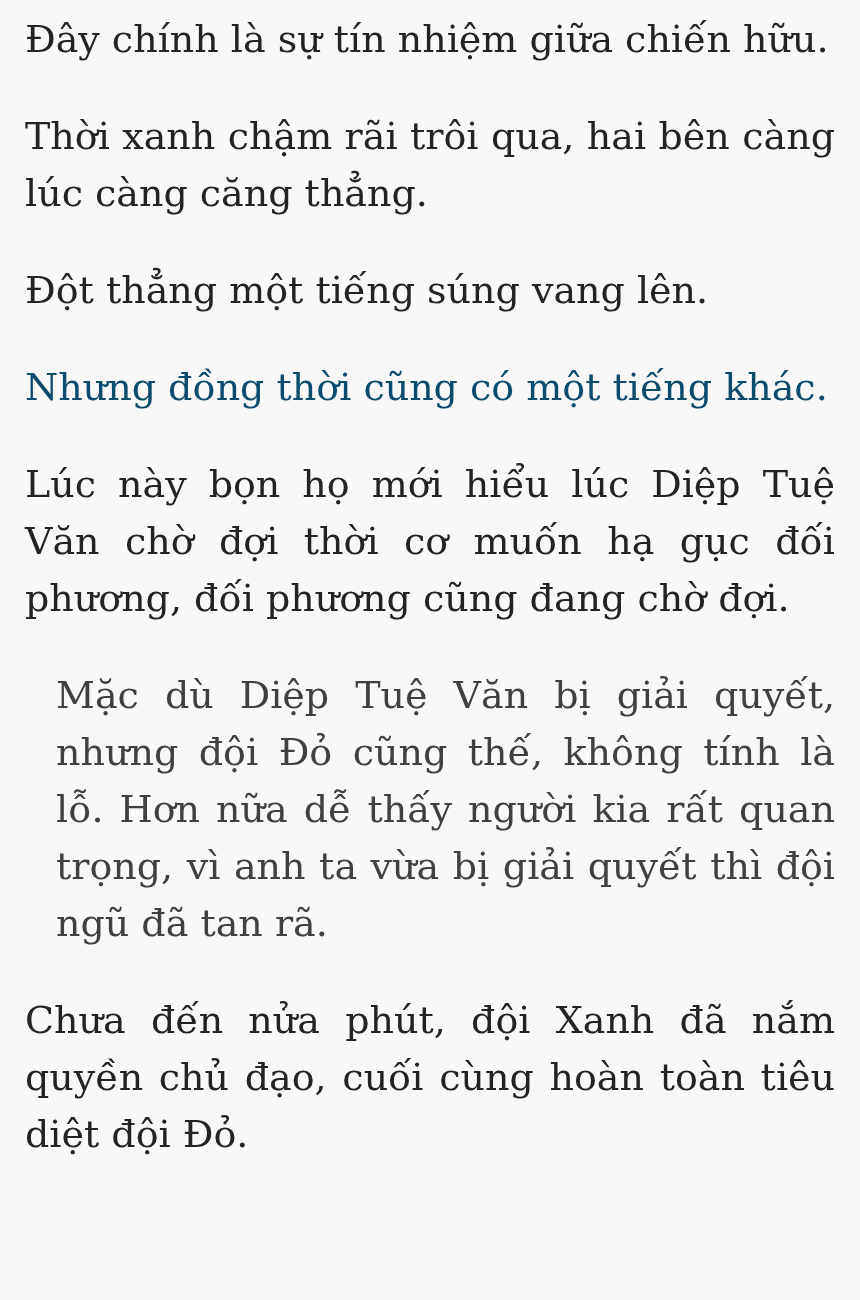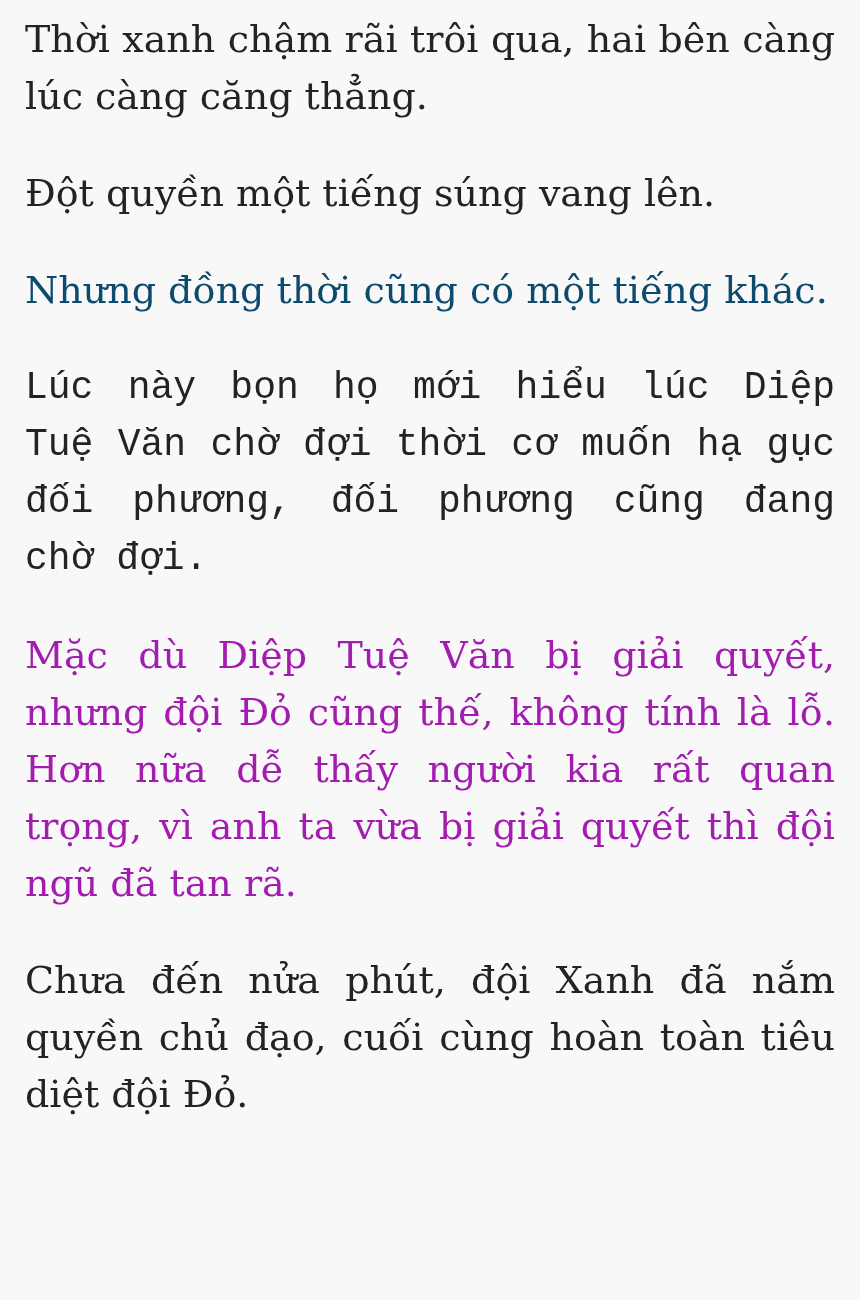--- a/index.html
+++ b/index.html
@@ -29,19 +29,20 @@
     color: #232326;
     text-align: justify;
     text-justify: inter-word;
     letter-spacing: 0;
   }
 </style>
 </head>
 <body style="background: rgb(248, 248, 248);">
 
 <main class="reader-page">
+  <p style="color: rgb(35, 35, 38);">Đây chính là sự tín nhiệm giữa chiến hữu.</p>
   <p style="color: rgb(35, 35, 38);">Thời xanh chậm rãi trôi qua, hai bên càng lúc càng căng thẳng.</p>
-  <p style="color: rgb(35, 35, 38);">Đột quyền một tiếng súng vang lên.</p>
+  <p style="color: rgb(35, 35, 38);">Đột thẳng một tiếng súng vang lên.</p>
   <p style="color: #0c4a6e;">Nhưng đồng thời cũng có một tiếng khác.</p>
-  <p style="color: rgb(35, 35, 38); font-family: Liberation Mono, monospace;">Lúc này bọn họ mới hiểu lúc Diệp Tuệ Văn chờ đợi thời cơ muốn hạ gục đối phương, đối phương cũng đang chờ đợi.</p>
-  <p style="color: #a21caf;">Mặc dù Diệp Tuệ Văn bị giải quyết, nhưng đội Đỏ cũng thế, không tính là lỗ. Hơn nữa dễ thấy người kia rất quan trọng, vì anh ta vừa bị giải quyết thì đội ngũ đã tan rã.</p>
+  <p style="color: rgb(35, 35, 38);">Lúc này bọn họ mới hiểu lúc Diệp Tuệ Văn chờ đợi thời cơ muốn hạ gục đối phương, đối phương cũng đang chờ đợi.</p>
+  <p style="color: #404040; margin-left: 31px;">Mặc dù Diệp Tuệ Văn bị giải quyết, nhưng đội Đỏ cũng thế, không tính là lỗ. Hơn nữa dễ thấy người kia rất quan trọng, vì anh ta vừa bị giải quyết thì đội ngũ đã tan rã.</p>
   <p style="color: rgb(35, 35, 38);">Chưa đến nửa phút, đội Xanh đã nắm quyền chủ đạo, cuối cùng hoàn toàn tiêu diệt đội Đỏ.</p>
 </main>
 
 </body></html>

